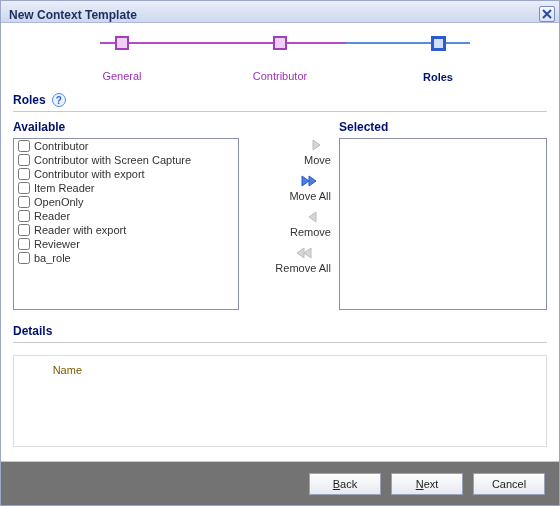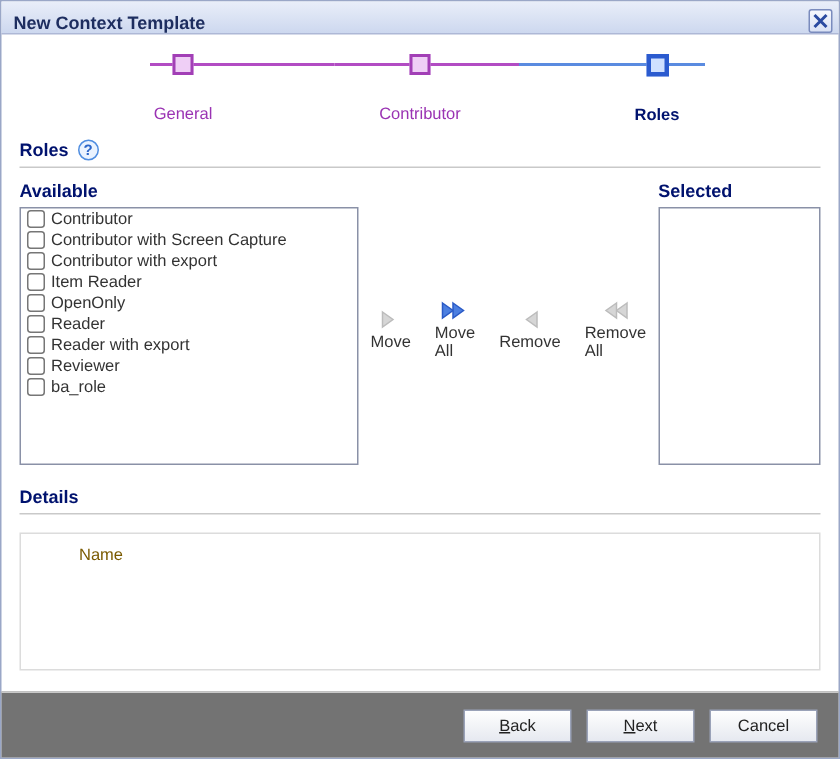--- a/index.html
+++ b/index.html
@@ -109,21 +109,21 @@
   .hr {
     height: 1px;
     background: #c9c9c9;
     margin: 4px 0 8px 0;
   }
   .roles-row {
     display: flex;
     gap: 8px;
   }
   .col-available { width: 226px; }
-  .col-middle { flex: 0 0 84px; display:flex; flex-direction:row; align-items:center; padding-top: 18px; gap: 16px;}
+  .col-middle { flex: 0 0 84px; display:flex; flex-direction:column; align-items:flex-end; padding-top: 18px; gap: 0;}
   .col-selected { flex: 1; }
   .col-title {
     color: #00126e;
     font-weight: bold;
     margin-bottom: 4px;
     font-size: 12px;
   }
   .listbox {
     border: 1px solid #8a91a7;
     height: 172px;

